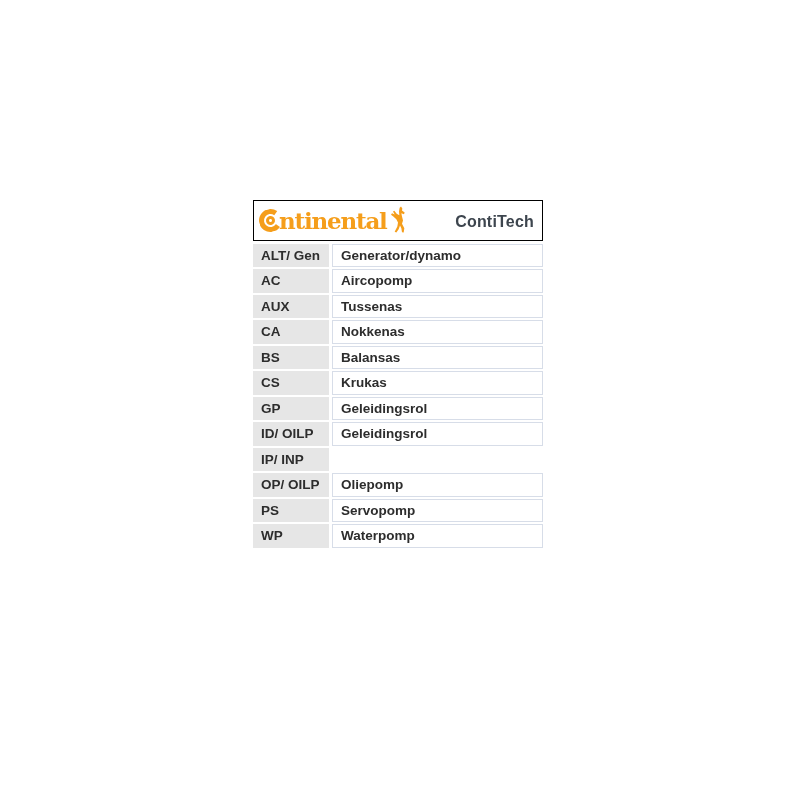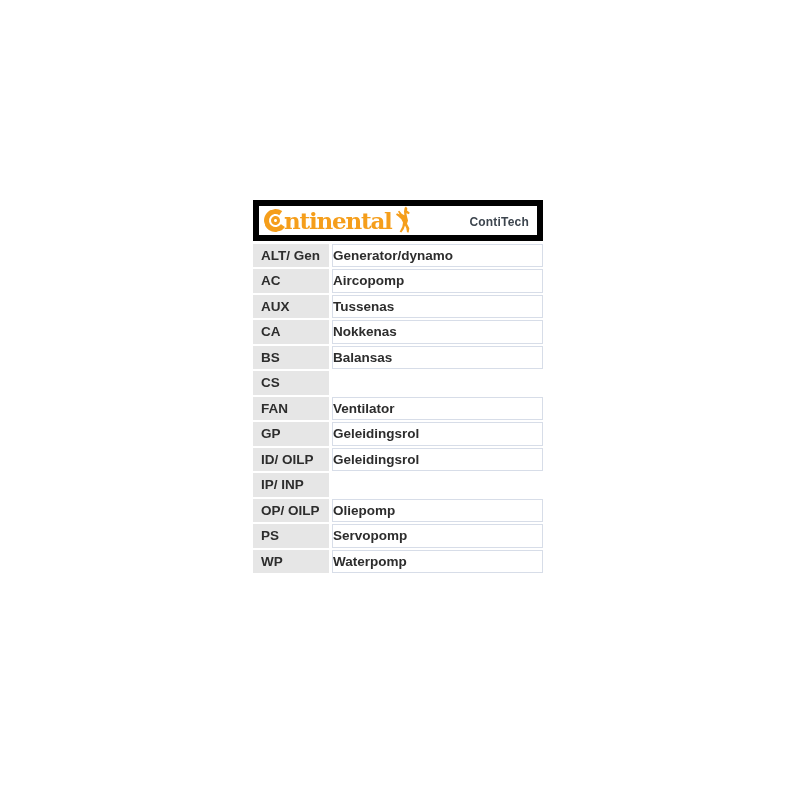--- a/index.html
+++ b/index.html
@@ -14,54 +14,54 @@
     width:800px;height:800px;background:#ffffff;
     font-family:"Liberation Sans", sans-serif;
     overflow:hidden;
   }
   .canvas{position:relative;width:800px;height:800px;background:#ffffff;}
   .panel{position:absolute;left:253px;top:200px;width:290px;}
 
   
   .header{
     box-sizing:border-box;height:41px;background:#ffffff;
-    border:6px solid #000000;
+    border:1px solid #000000;
     display:flex;align-items:center;justify-content:space-between;
     padding:0 8px 0 5px;
   }
   .wordmark{display:flex;align-items:center;color:var(--brand);}
   .c-ring{
     position:relative;display:inline-block;width:13px;height:13px;
     border:5.5px solid var(--brand);border-right-color:transparent;
     border-radius:50%;transform:rotate(-10deg);
   }
   .o-ring{
     position:absolute;left:2px;top:2px;width:3px;height:3px;
     border:3px solid var(--brand);border-radius:50%;
   }
   .word{
     font-family:"DejaVu Serif", serif;font-weight:bold;font-size:23px;
     letter-spacing:-1.2px;margin-left:-3px;line-height:1;
   }
   .horse{width:20px;height:27px;margin-left:3px;margin-bottom:2px;fill:var(--brand);}
   .contitech{
-    font-size:12px;font-weight:bold;color:var(--contitech);
+    font-size:16px;font-weight:bold;color:var(--contitech);
     letter-spacing:0.2px;padding-top:2px;
   }
 
   
   .rows{margin-top:2.5px;display:flex;flex-direction:column;gap:2px;}
   .row{display:flex;gap:3px;height:23.5px;}
   .cell{
     display:flex;align-items:center;box-sizing:border-box;
     font-weight:bold;font-size:13.5px;color:var(--text);
     white-space:nowrap;
   }
   .abbr{width:76px;background:var(--abbr-bg);padding-left:8px;}
-  .desc{flex:1;background:#ffffff;border:1px solid var(--cell-border);}
+  .desc{flex:1;background:#ffffff;border:1px solid var(--cell-border);padding-left:8px;}
 </style>
 </head>
 <body>
 
 <div class="canvas">
   <div class="panel">
 
     <div class="header">
       <div class="wordmark">
         <span class="c-ring">
@@ -91,24 +91,21 @@
         <div class="row">
           <div class="cell abbr">CA</div>
           <div class="cell desc">Nokkenas</div>
         </div>
         <div class="row">
           <div class="cell abbr">BS</div>
           <div class="cell desc">Balansas</div>
         </div>
         <div class="row">
           <div class="cell abbr">CS</div>
-        </div>
-        <div class="row">
-          <div class="cell abbr">FAN</div>
-          <div class="cell desc">Ventilator</div>
+          <div class="cell desc">Krukas</div>
         </div>
         <div class="row">
           <div class="cell abbr">GP</div>
           <div class="cell desc">Geleidingsrol</div>
         </div>
         <div class="row">
           <div class="cell abbr">ID/ OILP</div>
           <div class="cell desc">Geleidingsrol</div>
         </div>
         <div class="row">

